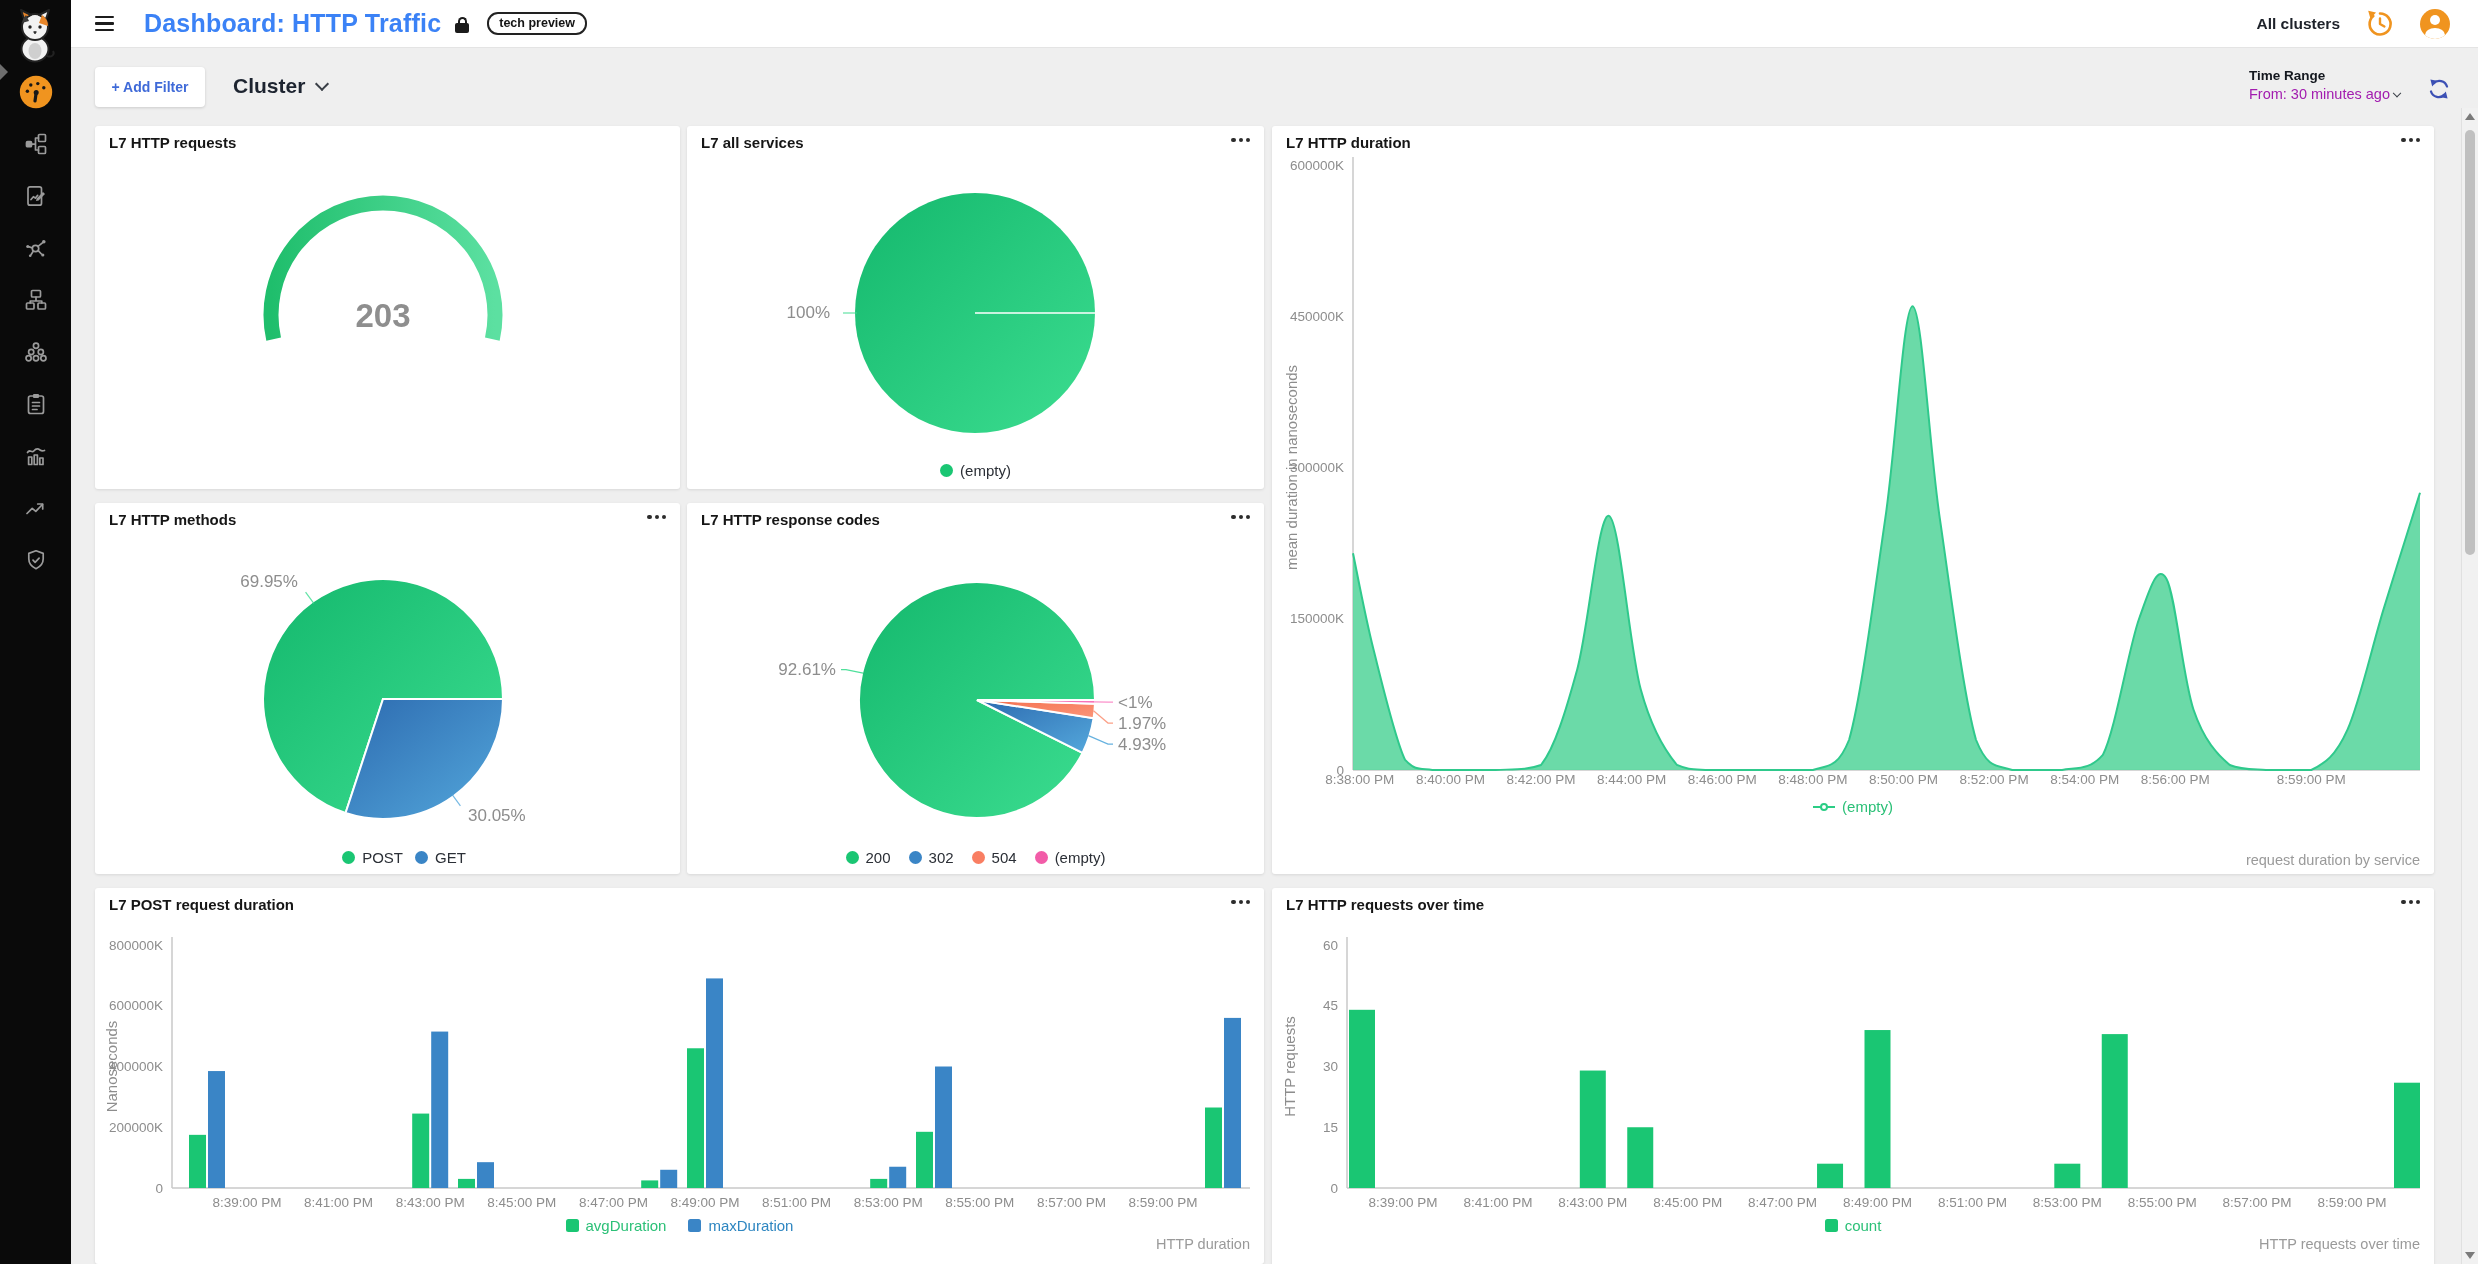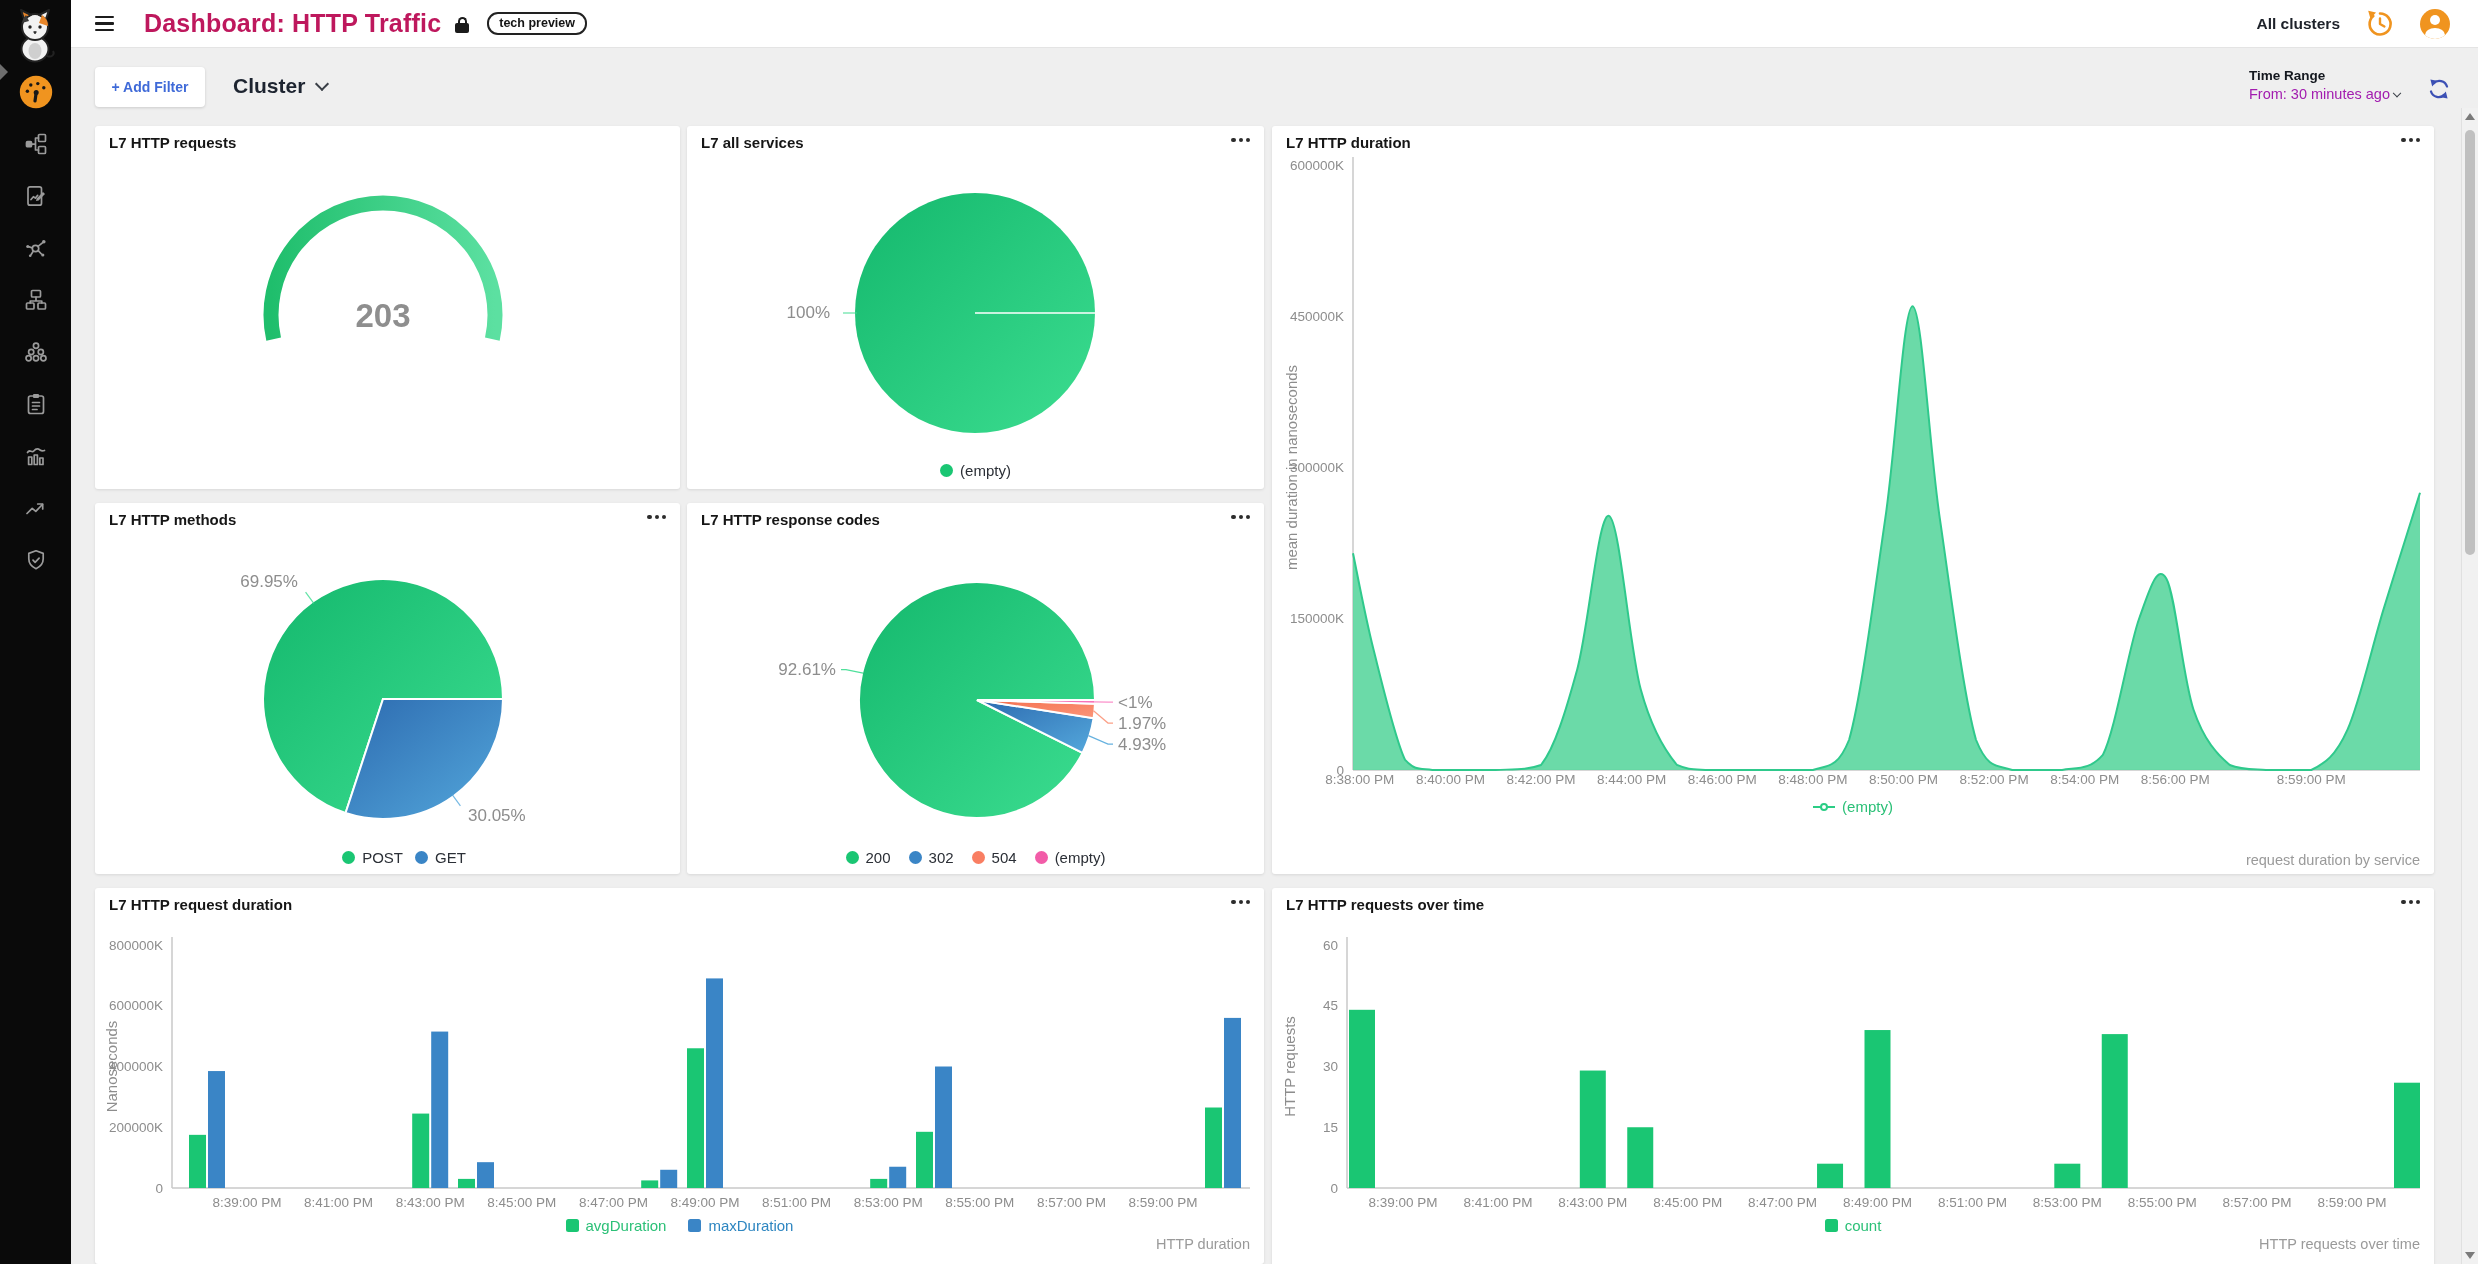--- a/index.html
+++ b/index.html
@@ -10,21 +10,21 @@
   .logo{position:absolute;left:12px;top:8px;width:46px;height:56px;}
   .notch{position:absolute;left:0;top:64px;width:0;height:0;border-top:8px solid transparent;border-bottom:8px solid transparent;border-left:8px solid #6e6e6e;}
   .nav{position:absolute;left:0;top:74px;width:71px;display:flex;flex-direction:column;align-items:center;gap:17px;}
   .nav-item{width:36px;height:35px;display:flex;align-items:center;justify-content:center;cursor:pointer;}
   .nico{stroke:#9b9b9b;fill:none;stroke-width:1.7;stroke-linecap:round;stroke-linejoin:round;}
 
   
   .topbar{position:absolute;left:71px;top:0;right:0;height:47px;background:#fff;border-bottom:1px solid #e4e4e4;display:flex;align-items:center;z-index:4;}
   .burger{margin-left:24px;display:flex;flex-direction:column;gap:4px;cursor:pointer;}
   .burger span{display:block;width:19px;height:2.6px;background:#1c1c1c;border-radius:1px;}
-  .page-title{margin-left:30px;font-size:25px;font-weight:700;color:#be185d;letter-spacing:.2px;text-align:right;}
+  .page-title{margin-left:30px;font-size:25px;font-weight:700;color:#3b82f6;letter-spacing:.2px;text-align:right;}
   .lock{position:relative;width:14px;height:10px;background:#1b1b1b;border-radius:2px;margin-left:14px;margin-top:9px;}
   .lock:before{content:'';position:absolute;left:2.4px;top:-6px;width:9.2px;height:9px;border:2.3px solid #1b1b1b;border-bottom:none;border-radius:5px 5px 0 0;box-sizing:border-box;}
   .badge{margin-left:18px;border:2px solid #222;border-radius:11px;padding:2px 10px 3px;font-size:12.5px;font-weight:700;color:#151515;background:#fff;}
   .topbar-right{margin-left:auto;margin-right:28px;display:flex;align-items:center;gap:24px;text-align:center;}
   .clusters{font-size:15.5px;font-weight:700;color:#1e222a;cursor:pointer;}
   .avatar{width:30px;height:30px;border-radius:50%;background:#f0941f;position:relative;overflow:hidden;cursor:pointer;}
   .avatar:before{content:'';position:absolute;left:10px;top:6px;width:10px;height:10px;border-radius:50%;background:#fff;}
   .avatar:after{content:'';position:absolute;left:5px;top:19px;width:20px;height:14px;border-radius:50% 50% 0 0;background:#fff;}
 
   
@@ -382,21 +382,21 @@
           <span>504</span>
         </span>
       <span class="item">
           <span class="sw" style="background: rgb(242, 92, 168);"></span>
           <span>(empty)</span>
         </span>
     </div>
   </section>
 
   <section class="panel" style="left:95px;top:888px;width:1169px;height:376px;">
-    <h3>L7 HTTP request duration</h3>
+    <h3>L7 POST request duration</h3>
     <div class="dots">
         <i></i>
         <i></i>
         <i></i>
       </div>
     <svg id="svg-b5" class="chart-svg" width="1169" height="376" viewBox="0 0 1169 376">
         <line x1="77" y1="49" x2="77" y2="300" class="axisline"></line>
         <line x1="77" y1="300" x2="1155" y2="300" class="axisline"></line>
         <text x="68" y="304.5" text-anchor="end" class="tick">0</text>
         <text x="68" y="243.75" text-anchor="end" class="tick">200000K</text>

